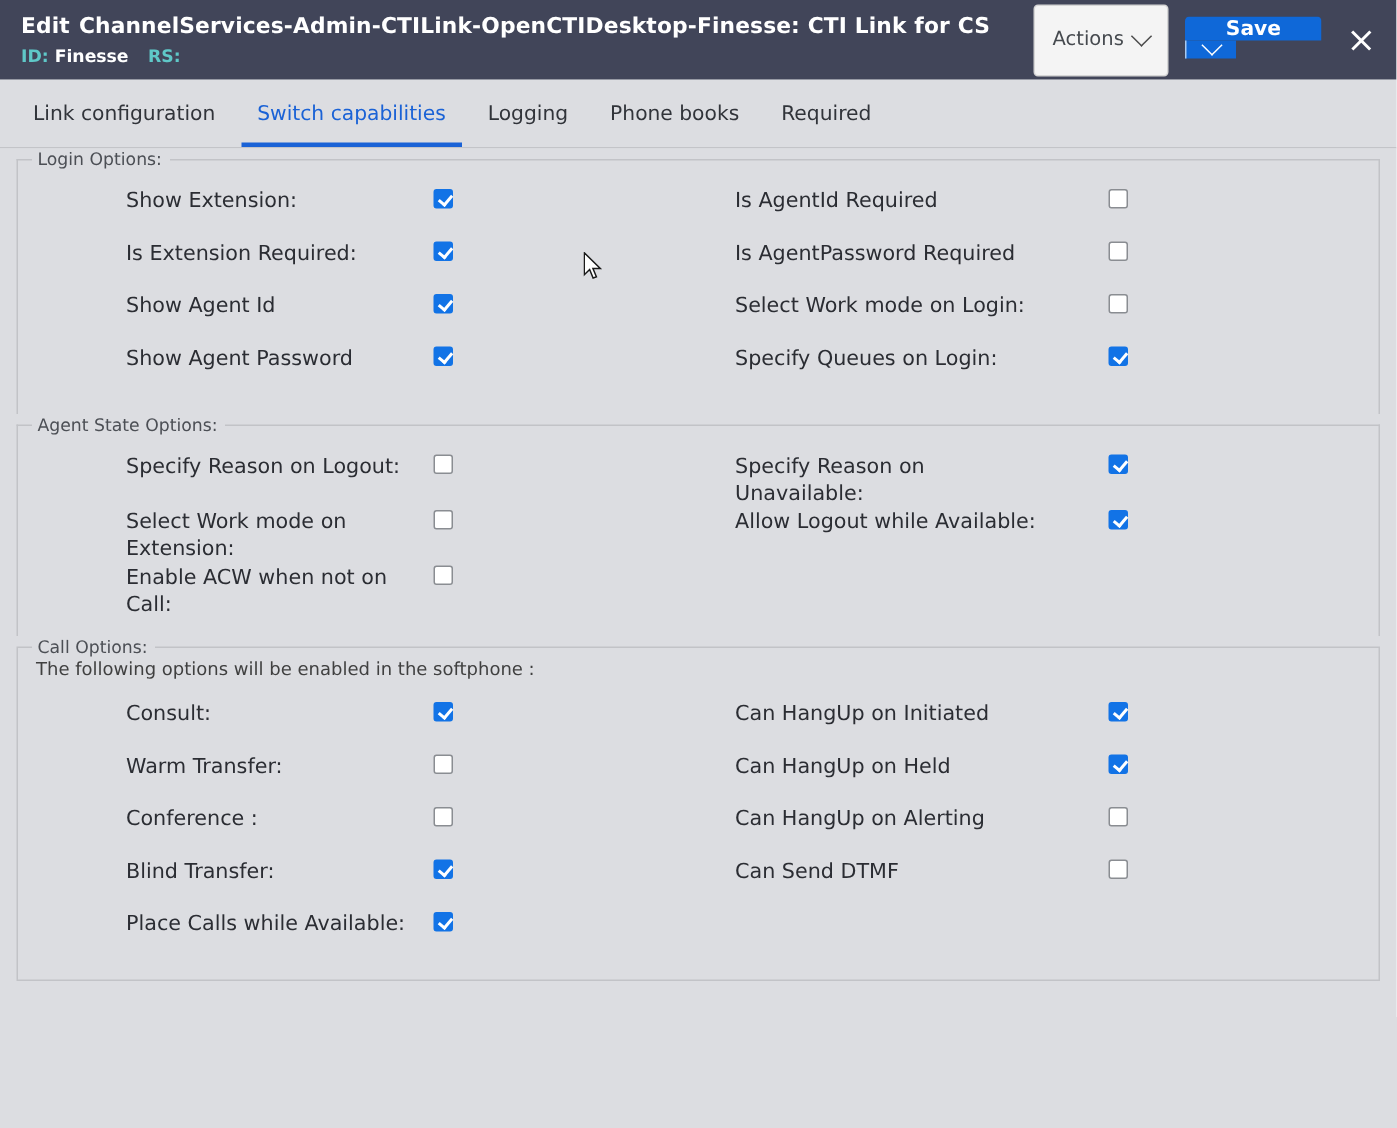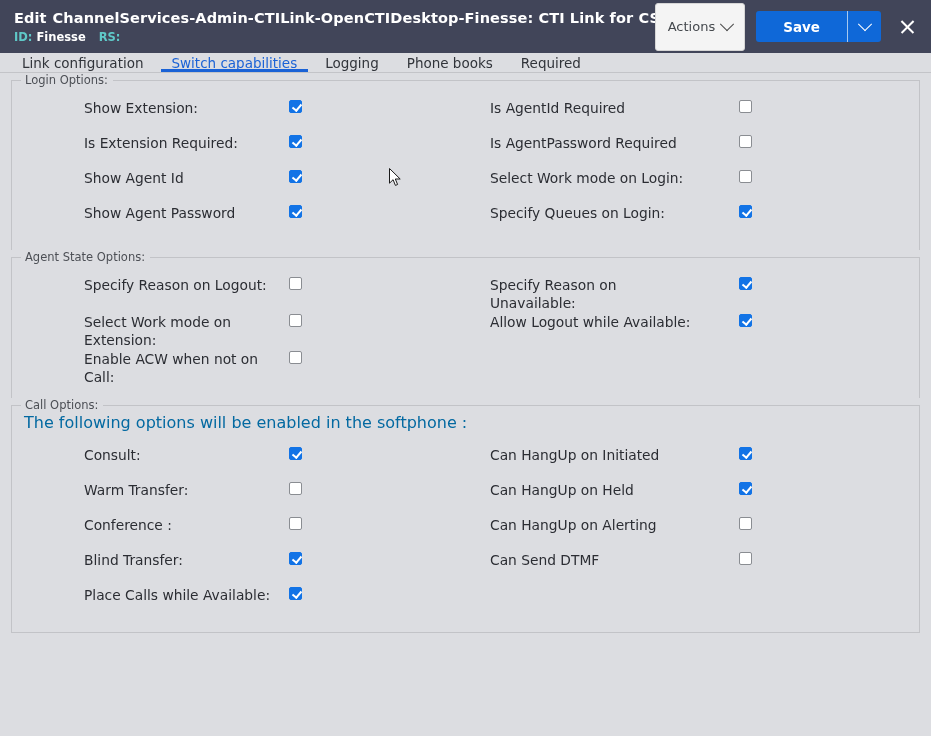--- a/index.html
+++ b/index.html
@@ -69,20 +69,21 @@
     gap: 7px;
     cursor: pointer;
     font-family: "DejaVu Sans", "Liberation Sans", sans-serif;
   }
   .save-group {
     display: flex;
     align-items: stretch;
     height: 31px;
     border-radius: 3px;
     overflow: hidden;
+    flex-direction: column;
   }
   .btn-save {
     background: #0f68d8;
     color: #ffffff;
     font-size: 13.5px;
     font-weight: bold;
     border: none;
     padding: 0 27px;
     cursor: pointer;
     display: flex;
@@ -130,21 +131,21 @@
     position: absolute;
     left: 0; top: 8px;
     width: 17px; height: 1.8px;
     background: #ffffff;
   }
   .xglyph::before { transform: rotate(45deg); }
   .xglyph::after  { transform: rotate(-45deg); }
 
   
   .tabbar {
-    height: 20px;
+    height: 46px;
     background: #dcdde1;
     border-bottom: 1px solid #c3c4c8;
     display: flex;
     align-items: stretch;
     padding-left: 8px;
     box-sizing: border-box;
   }
   .tab {
     display: flex;
     align-items: center;
@@ -183,22 +184,22 @@
     box-sizing: border-box;
   }
   fieldset.group.last { border-bottom: 1px solid #c2c3c7; }
   fieldset.group legend {
     font-size: 11.5px;
     color: #4c4f55;
     padding: 0 5px 0 4px;
     margin-left: 9px;
   }
   .group-note {
-    font-size: 16px;
-    color: #0369a1;
+    font-size: 12px;
+    color: #404040;
     padding: 4px 0 2px 12px;
     margin-top: -3px;
   }
 
   .rows {
     display: block;
     padding-top: 11px;
   }
   .row {
     display: flex;

